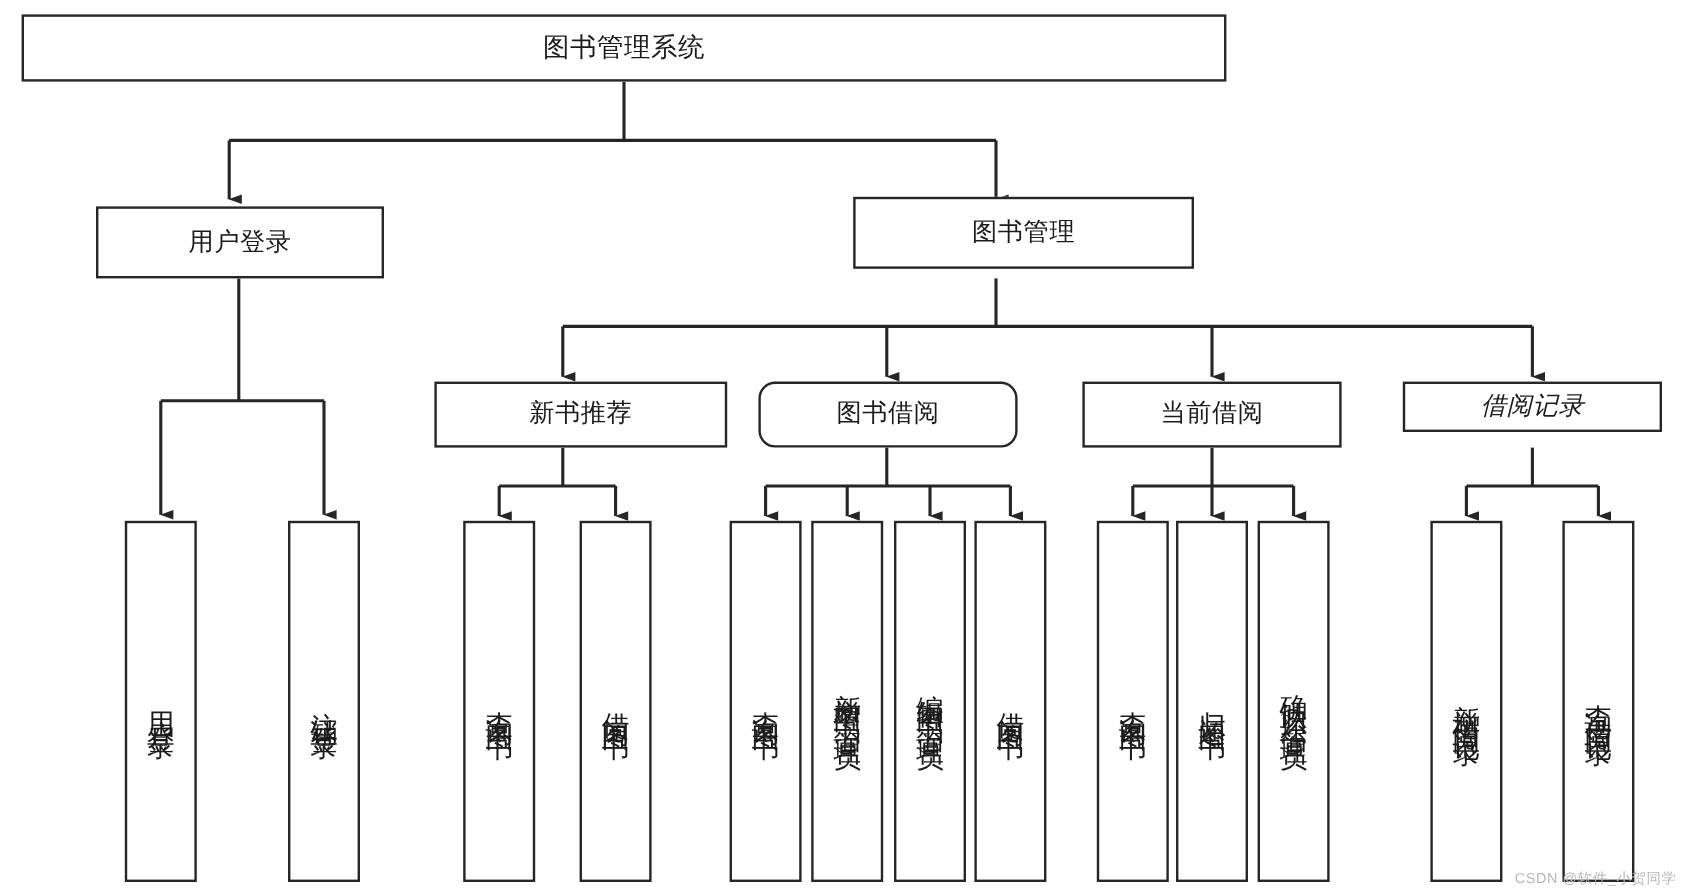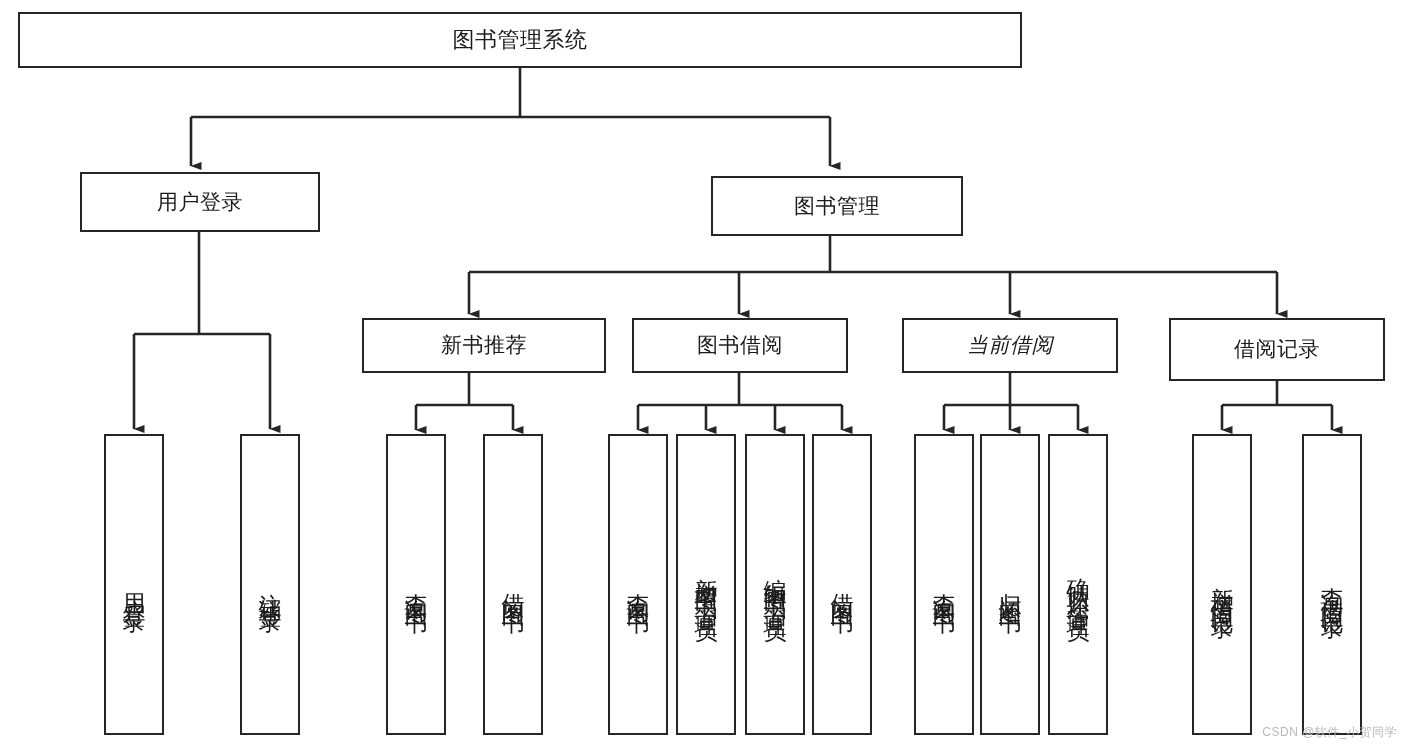--- a/index.html
+++ b/index.html
@@ -123,37 +123,37 @@
   </svg>
 
   <div class="node root h" style="left:18px;top:12px;width:1004px;height:56px;">
     <span class="lbl">图书管理系统</span>
   </div>
 
   <div class="node h" style="left:80px;top:172px;width:240px;height:60px;">
     <span class="lbl">用户登录</span>
   </div>
 
-  <div class="node h" style="left:711px;top:176px;width:252px;height:60px;">
+  <div class="node h" style="left:711px;top:164px;width:284px;height:60px;">
     <span class="lbl">图书管理</span>
   </div>
 
   <div class="node h" style="left:362px;top:318px;width:244px;height:55px;">
     <span class="lbl">新书推荐</span>
   </div>
 
-  <div class="node h" style="left:632px;top:318px;width:216px;height:55px;">
+  <div class="node h" style="left:632px;top:318px;width:216px;height:55px;border-radius:14px;">
     <span class="lbl">图书借阅</span>
   </div>
 
-  <div class="node h" style="left:902px;top:318px;width:216px;height:55px;font-style:italic;">
+  <div class="node h" style="left:902px;top:318px;width:216px;height:55px;">
     <span class="lbl">当前借阅</span>
   </div>
 
-  <div class="node h" style="left:1169px;top:318px;width:216px;height:63px;">
+  <div class="node h" style="left:1169px;top:318px;width:216px;height:42px;font-style:italic;">
     <span class="lbl">借阅记录</span>
   </div>
 
   <div class="node v" style="left:104px;top:434px;width:60px;height:301px;">
     <span class="lbl">用户登录</span>
   </div>
   <div class="node v" style="left:240px;top:434px;width:60px;height:301px;">
     <span class="lbl">注销登录</span>
   </div>
 

